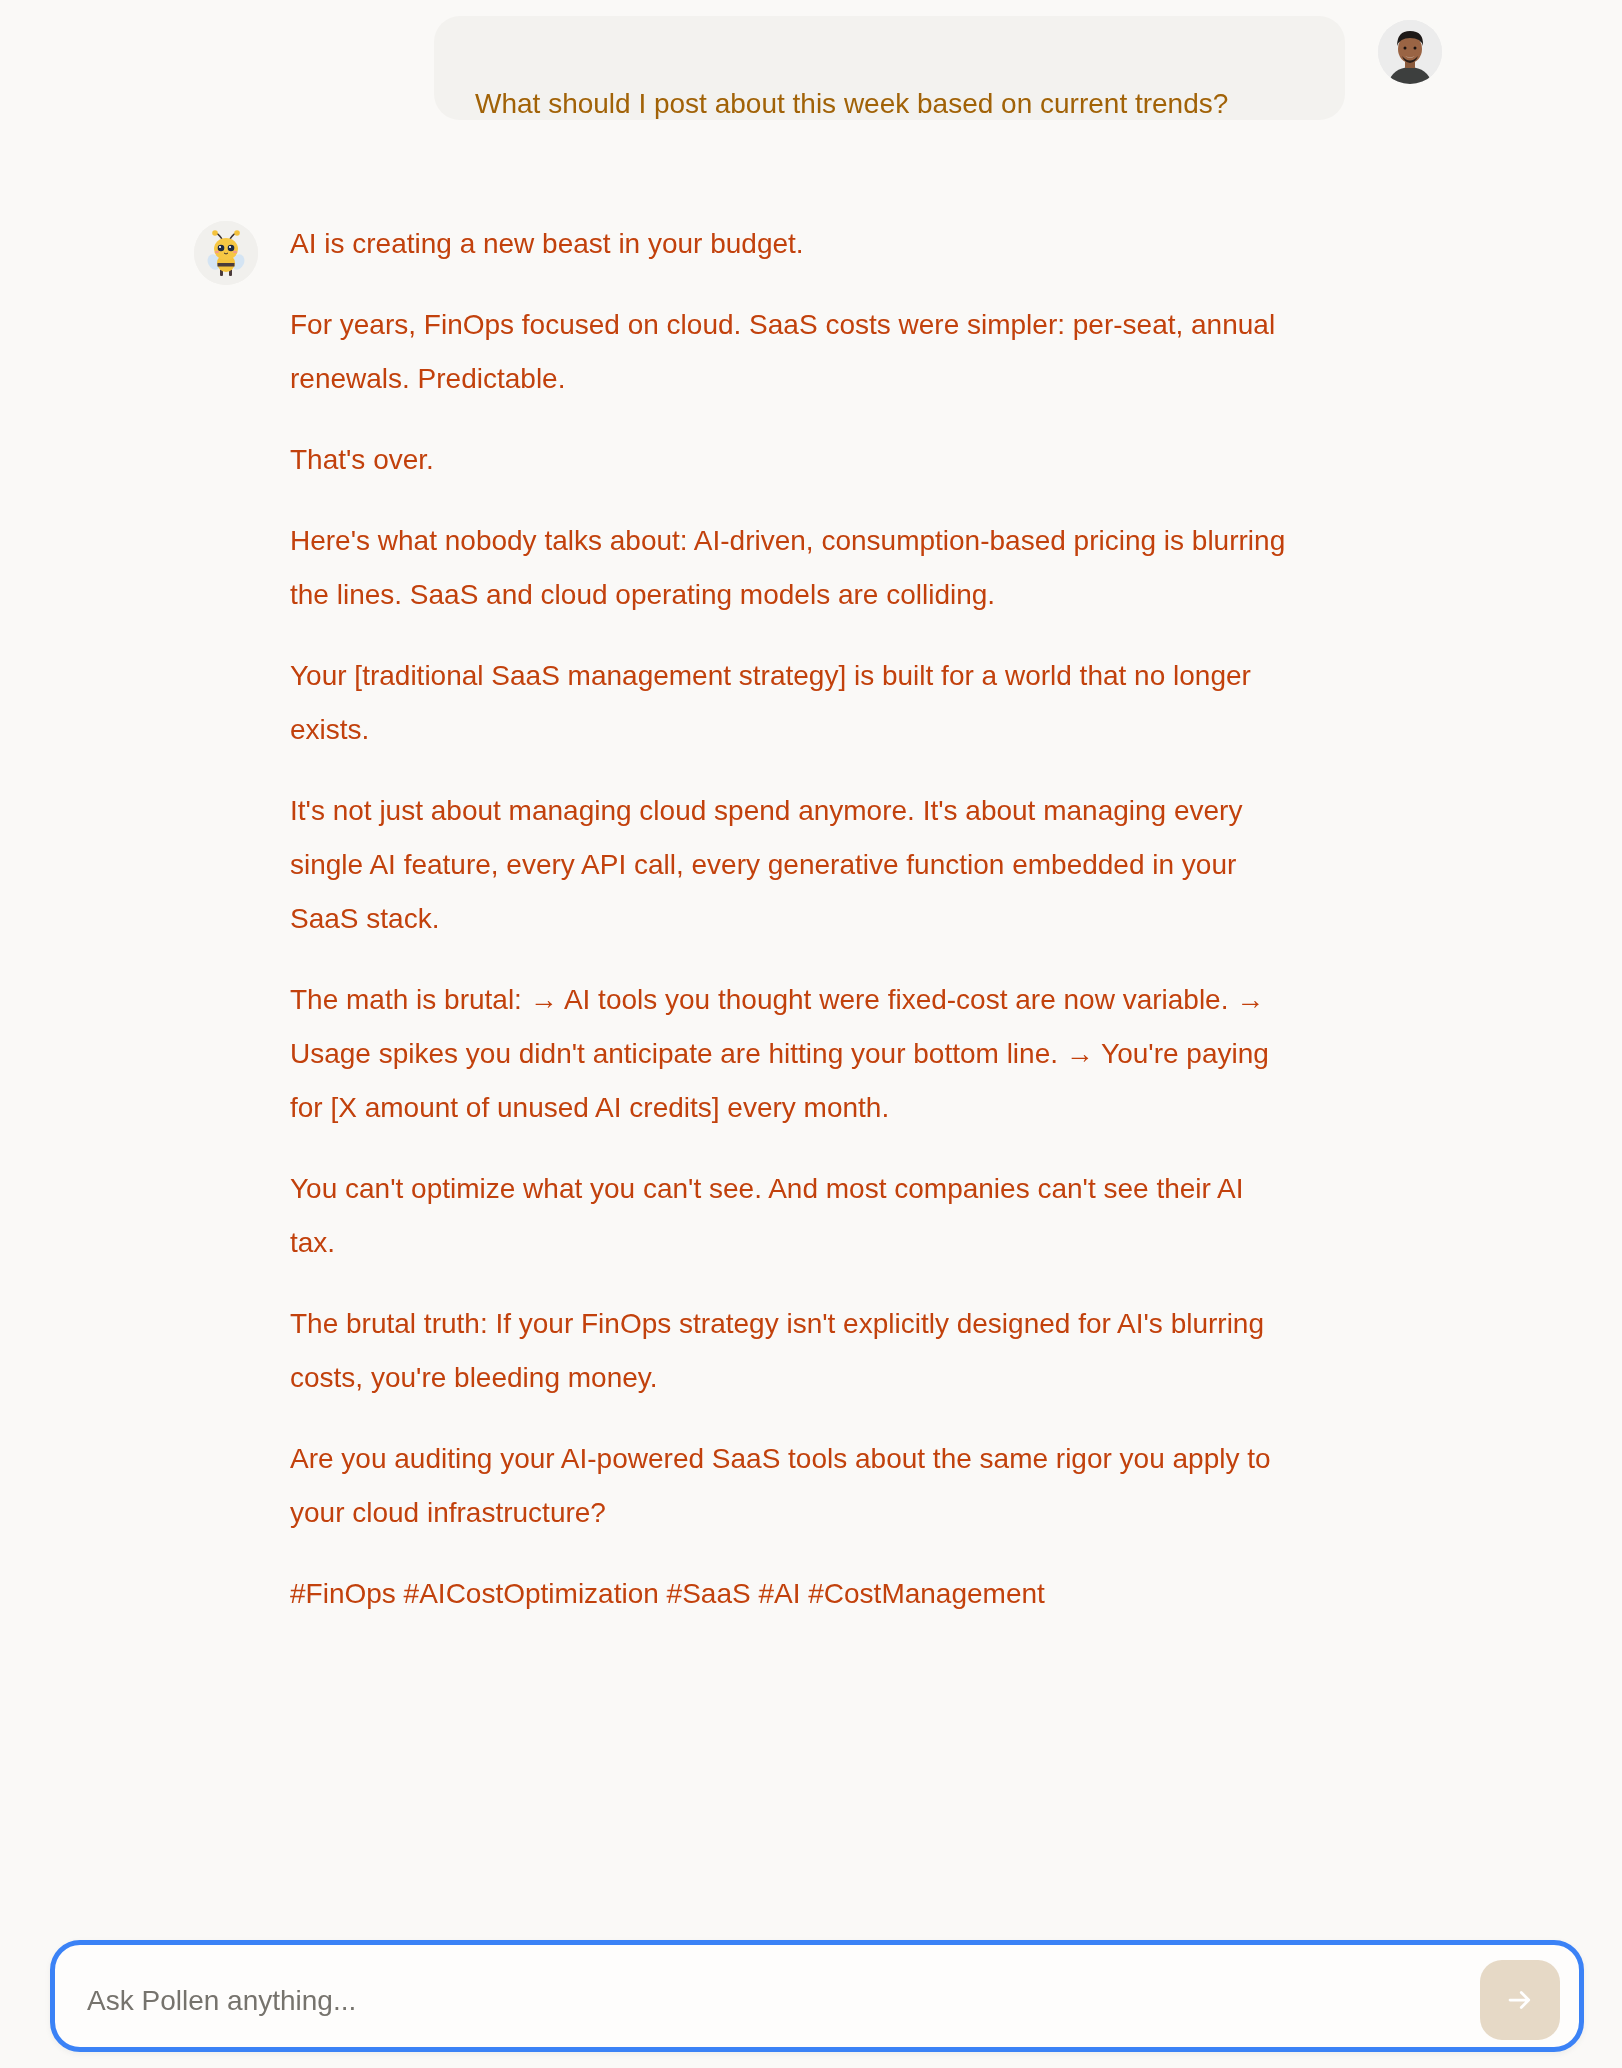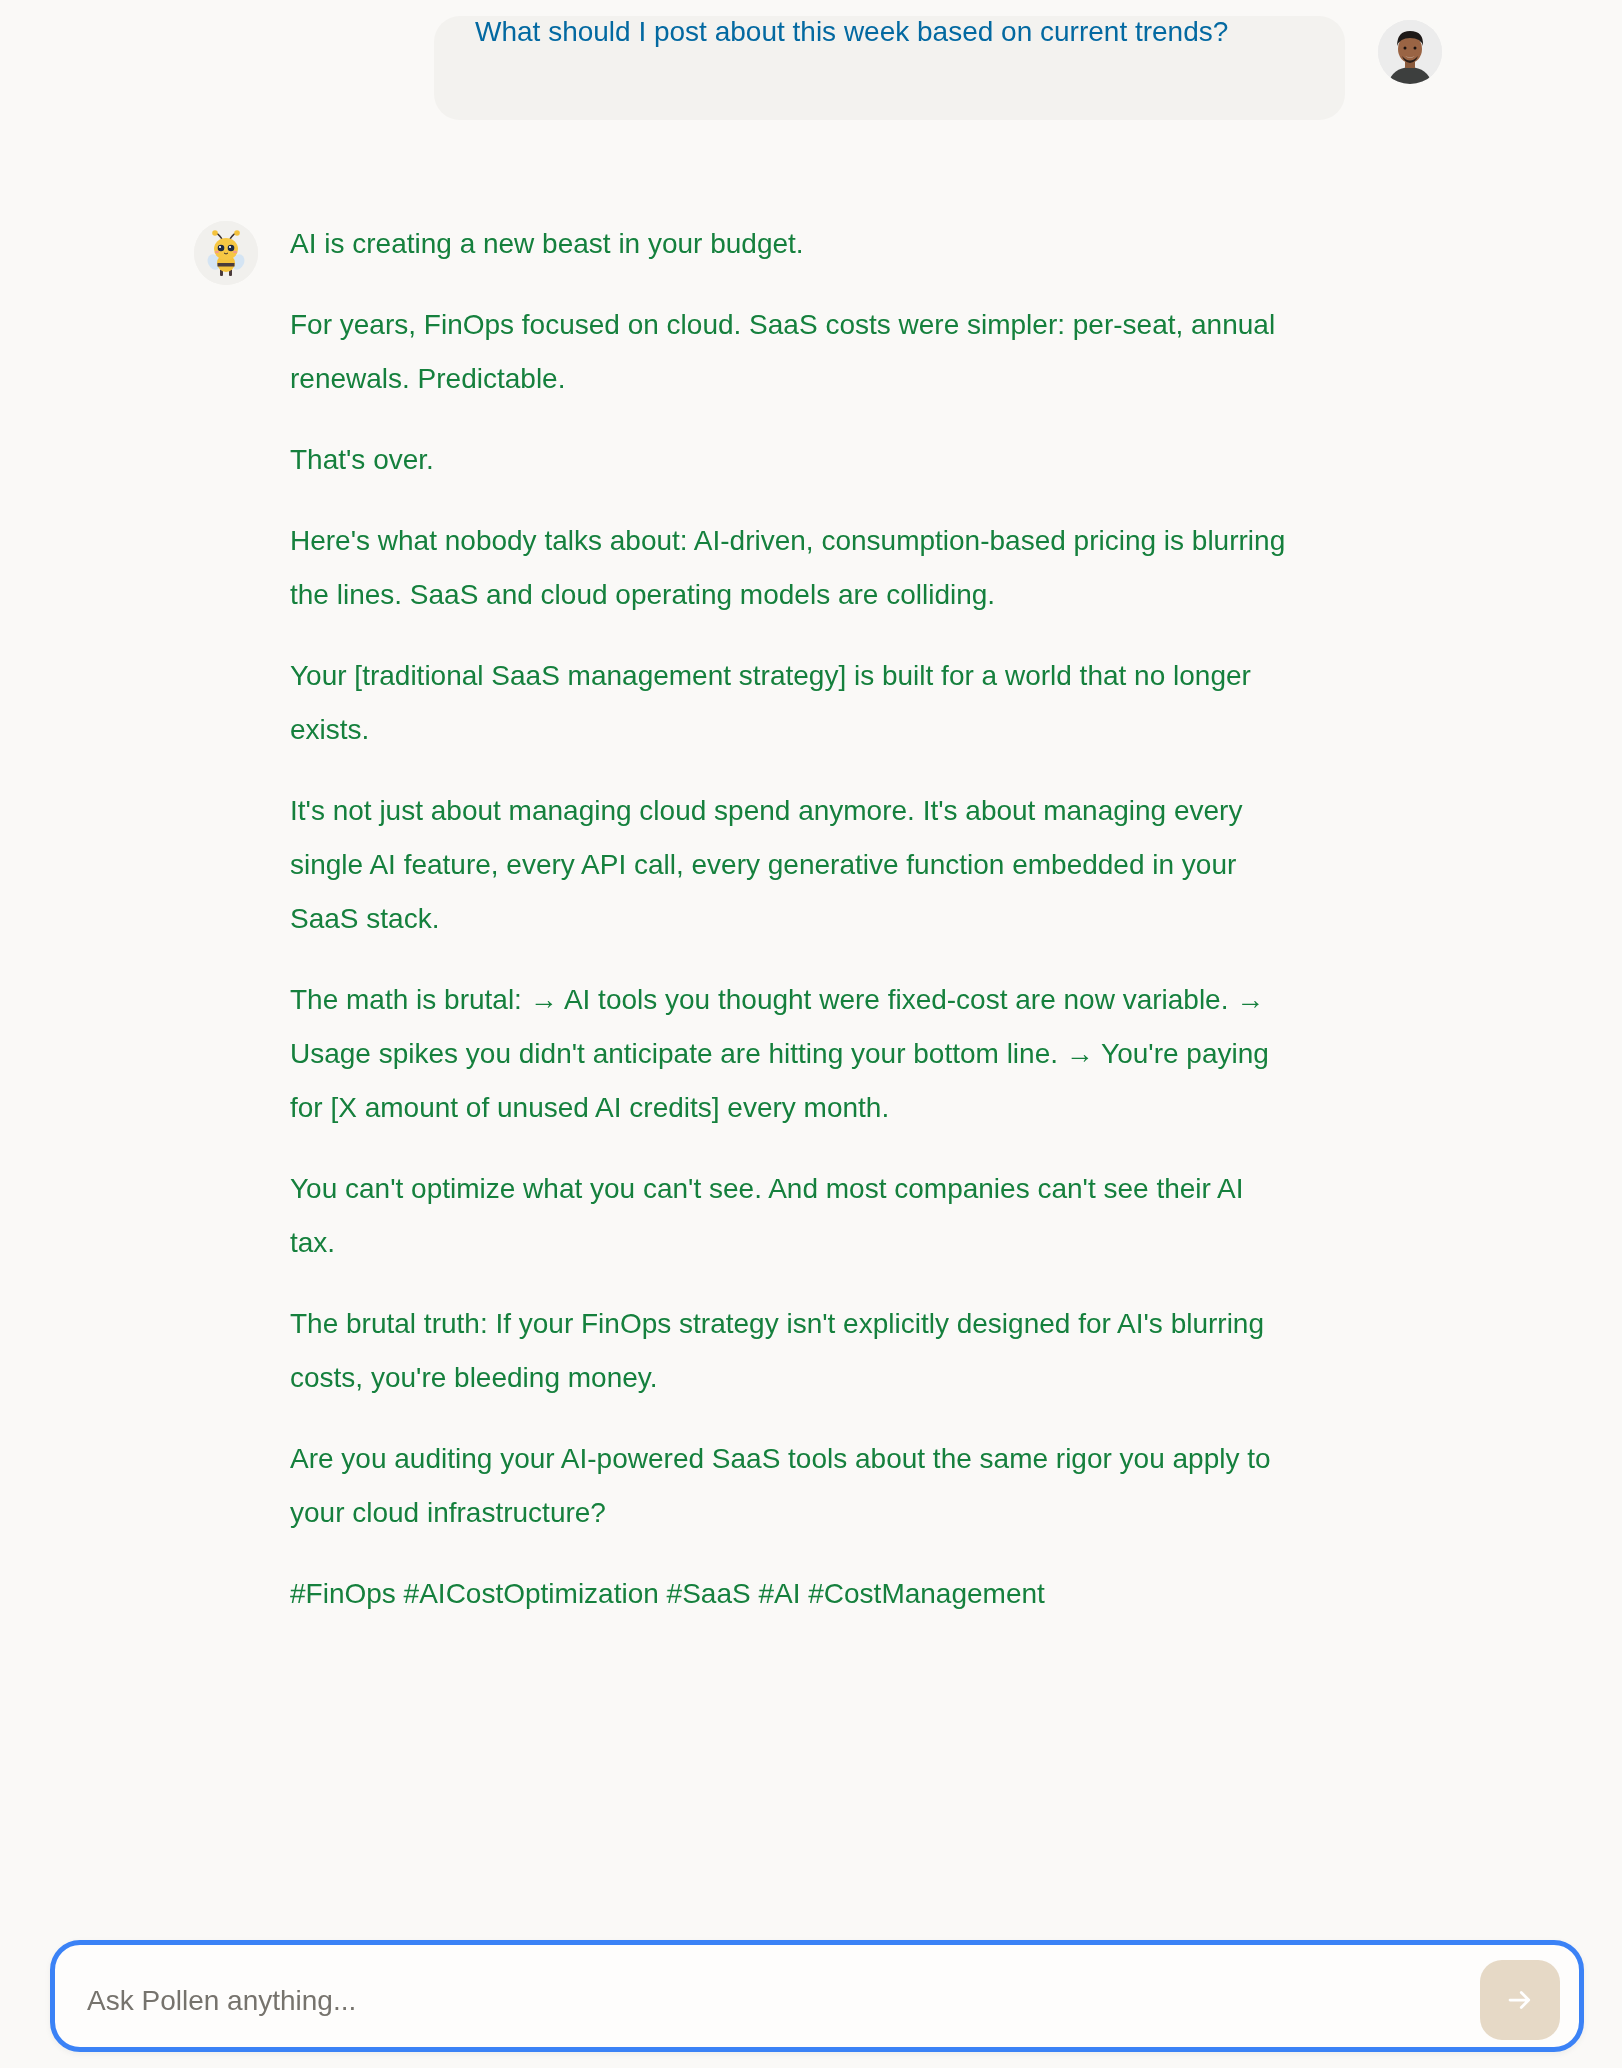--- a/index.html
+++ b/index.html
@@ -23,24 +23,24 @@
     display: flex;
     align-items: flex-start;
   }
   .user-bubble {
     width: 911px;
     height: 104px;
     box-sizing: border-box;
     background: #f3f2ef;
     border-radius: 26px;
     display: flex;
-    align-items: flex-start;
+    align-items: flex-end;
     padding: 0 40px 0 41px;
     font-size: 28px;
-    color: #0369a1;
+    color: #a16207;
     white-space: nowrap;
   }
   .user-avatar {
     position: absolute;
     left: 944px;
     top: 4px;
     width: 64px;
     height: 64px;
     border-radius: 50%;
     background: #ebebeb;
@@ -56,21 +56,21 @@
     background: #f1f0ed;
     overflow: hidden;
   }
   .assistant-body {
     position: absolute;
     left: 290px;
     top: 217px;
     width: 1000px;
     font-size: 28px;
     line-height: 54px;
-    color: #15803d;
+    color: #c2410c;
   }
   .assistant-body p {
     margin: 0 0 27px 0;
   }
   .composer {
     position: absolute;
     left: 50px;
     top: 1940px;
     width: 1534px;
     height: 112px;

